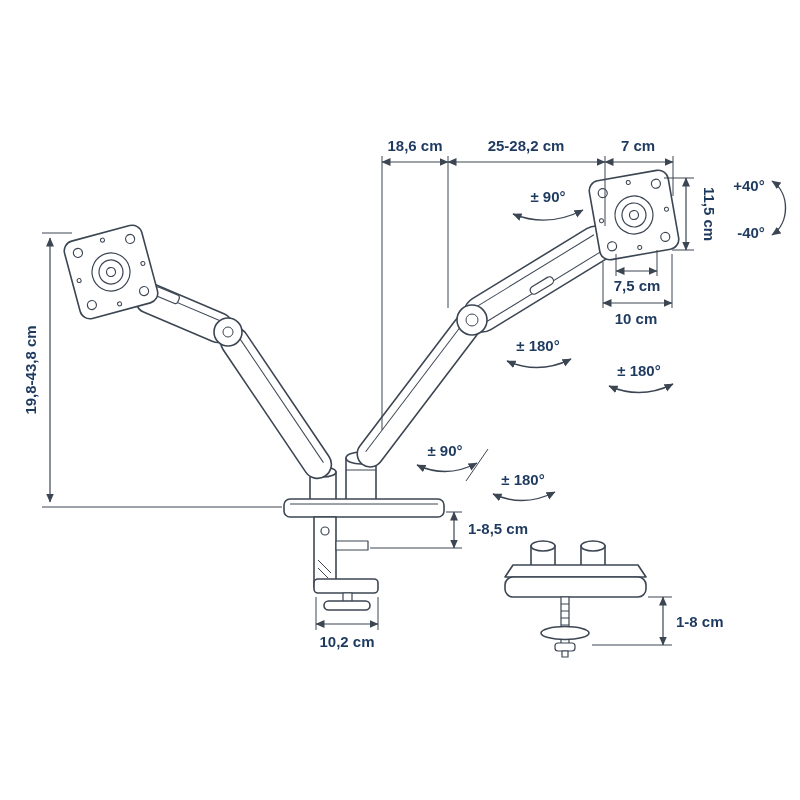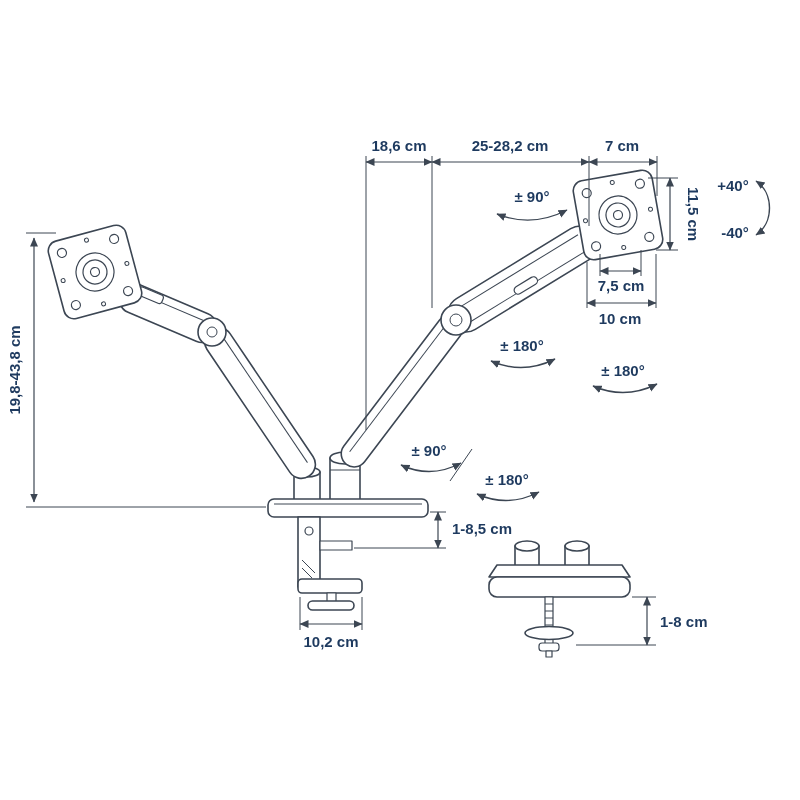--- a/index.html
+++ b/index.html
@@ -1,16 +1,16 @@
 <!DOCTYPE html>
 <html><head>
 <meta charset="utf-8">
 <style>
   html,body{margin:0;padding:0;background:#ffffff;width:800px;height:800px;overflow:hidden;}
-  .stage{width:652px;height:800px;position:relative;background:#ffffff;}
+  .stage{width:652px;height:800px;position:relative;background:#ffffff;margin-left:16px;}
   svg{display:block;}
   .part{fill:#ffffff;stroke:#3c4653;stroke-width:1.6;stroke-linejoin:round;}
   .part2{fill:#ffffff;stroke:#3c4653;stroke-width:1.2;stroke-linejoin:round;}
   .thin{fill:none;stroke:#3c4653;stroke-width:1;}
   .dim{fill:none;stroke:#3c4653;stroke-width:1.2;}
   .ext{fill:none;stroke:#3c4653;stroke-width:1;}
   .arc{fill:none;stroke:#3c4653;stroke-width:1.4;}
   text{font-family:"Liberation Sans",sans-serif;font-size:15px;font-weight:600;fill:#1e3a5f;}
 </style>
 </head>

